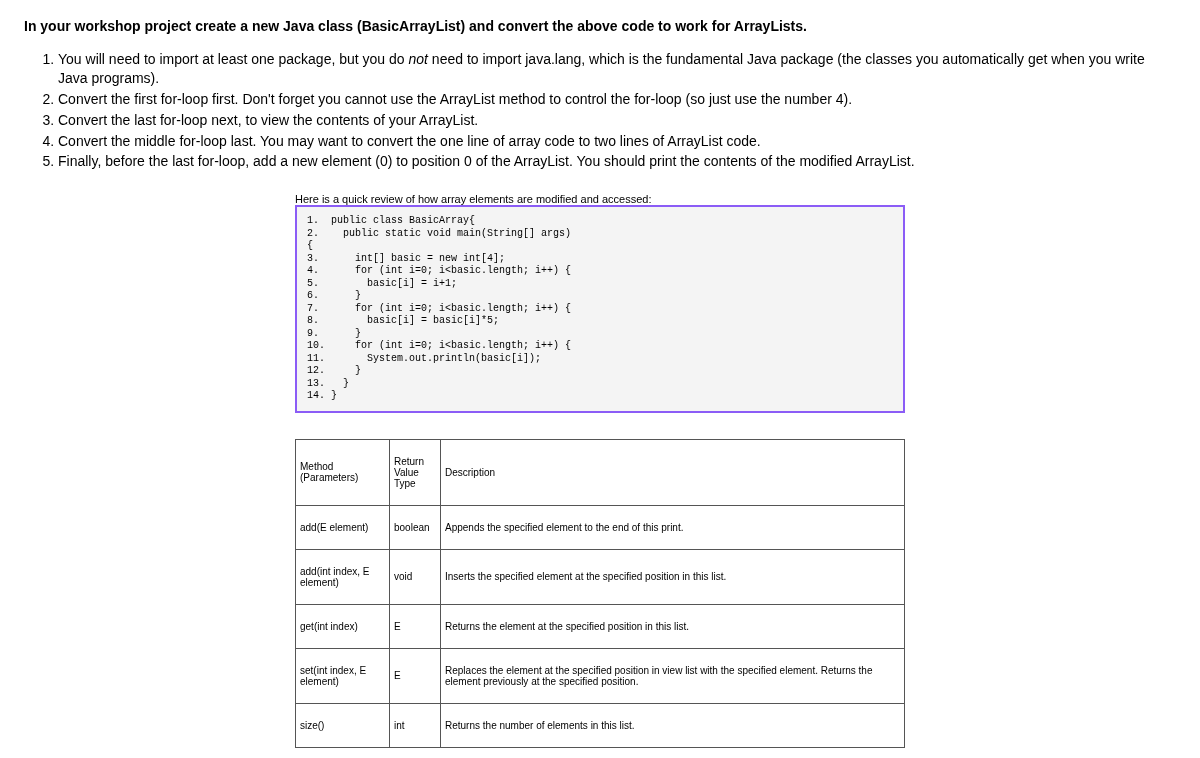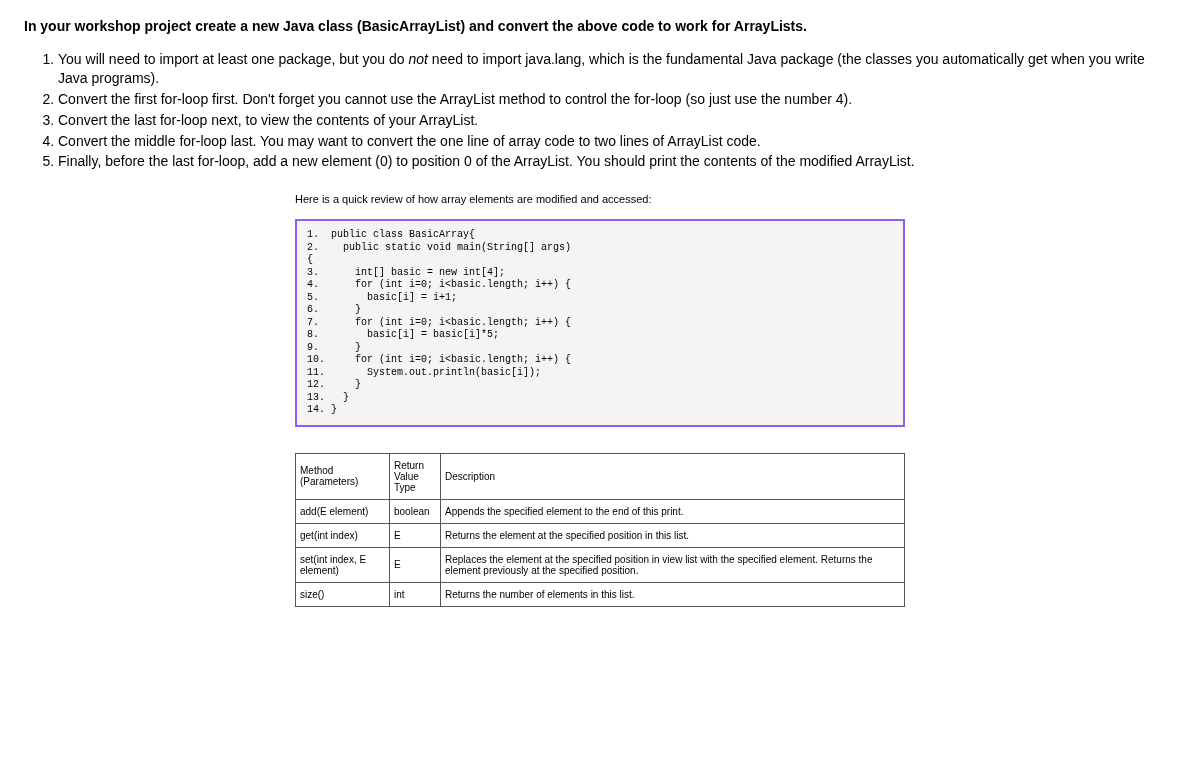--- a/index.html
+++ b/index.html
@@ -24,21 +24,20 @@
   }
   em {
     font-style: italic;
   }
   .inner-block {
     width: 610px;
     margin: 0 auto;
     font-size: 11px;
   }
   .review-text {
-    margin-bottom: 14px;
   }
   .code-box {
     border: 2px solid #8b5cf6;
     background: #f4f4f4;
     padding: 8px 10px;
     font-family: "Courier New", monospace;
     font-size: 10px;
     line-height: 1.25;
     white-space: pre;
     margin-bottom: 26px;
@@ -47,21 +46,21 @@
     margin-bottom: 22px;
     line-height: 1.35;
   }
   table.methods {
     border-collapse: collapse;
     width: 100%;
     font-size: 10px;
   }
   table.methods td, table.methods th {
     border: 1px solid #555;
-    padding: 6px 4px;
+    padding: 16px 4px;
     text-align: left;
     vertical-align: middle;
     font-weight: normal;
   }
   table.methods th {
     font-weight: normal;
   }
 </style>
 </head>
 <body>
@@ -105,20 +104,25 @@
       <th style="width:85px;">Method (Parameters)</th>
       <th style="width:42px;">Return Value Type</th>
       <th>Description</th>
     </tr>
     <tr>
       <td>add(E element)</td>
       <td>boolean</td>
       <td>Appends the specified element to the end of this print.</td>
     </tr>
     <tr>
+      <td>add(int index, E element)</td>
+      <td>void</td>
+      <td>Inserts the specified element at the specified position in this list.</td>
+    </tr>
+    <tr>
       <td>get(int index)</td>
       <td>E</td>
       <td>Returns the element at the specified position in this list.</td>
     </tr>
     <tr>
       <td>set(int index, E element)</td>
       <td>E</td>
       <td>Replaces the element at the specified position in view list with the specified element. Returns the element previously at the specified position.</td>
     </tr>
     <tr>

